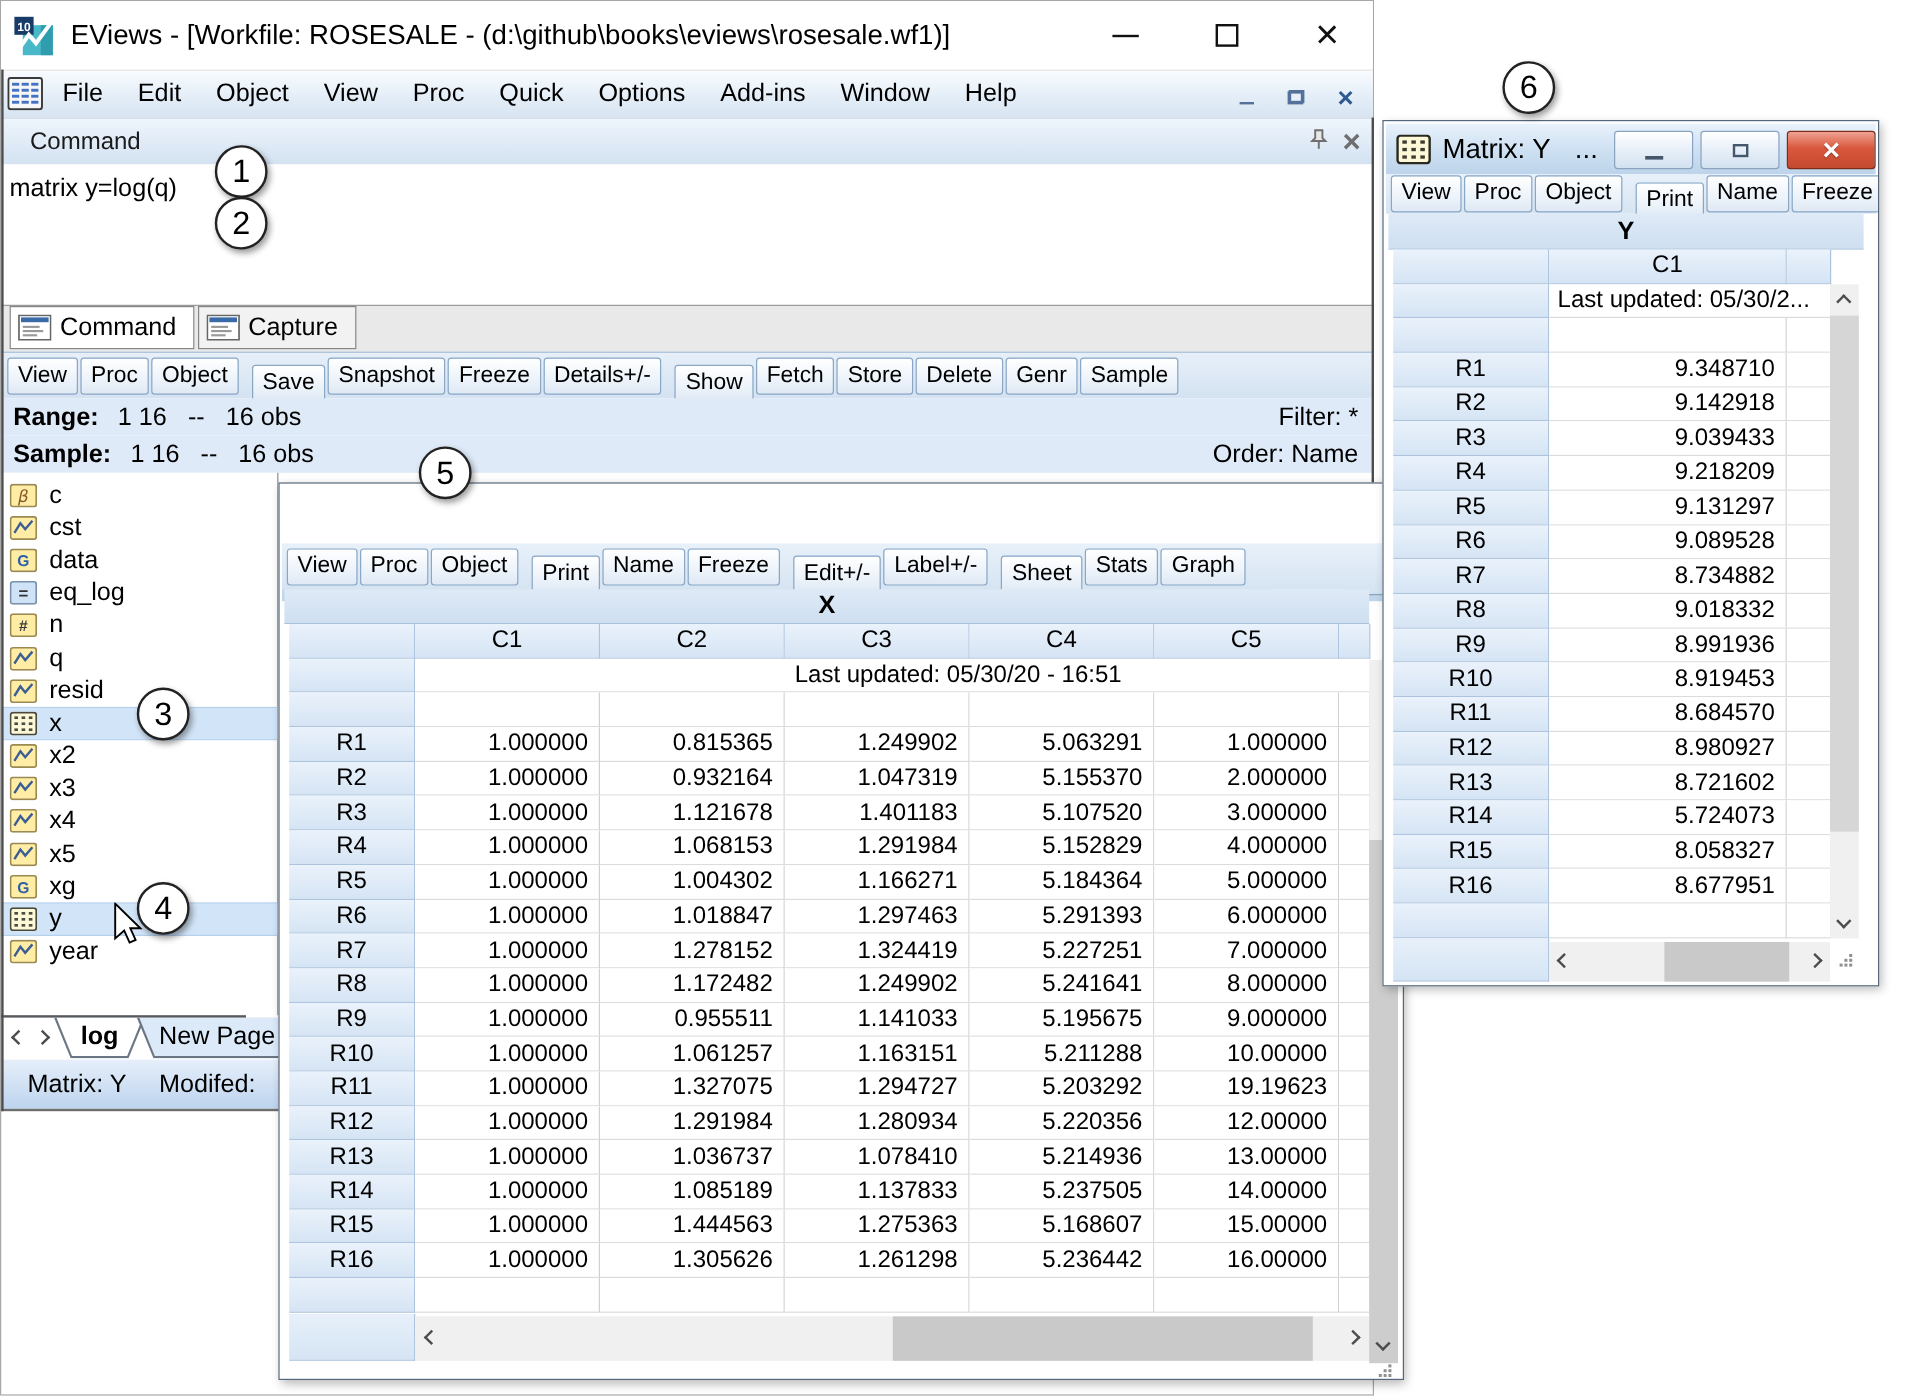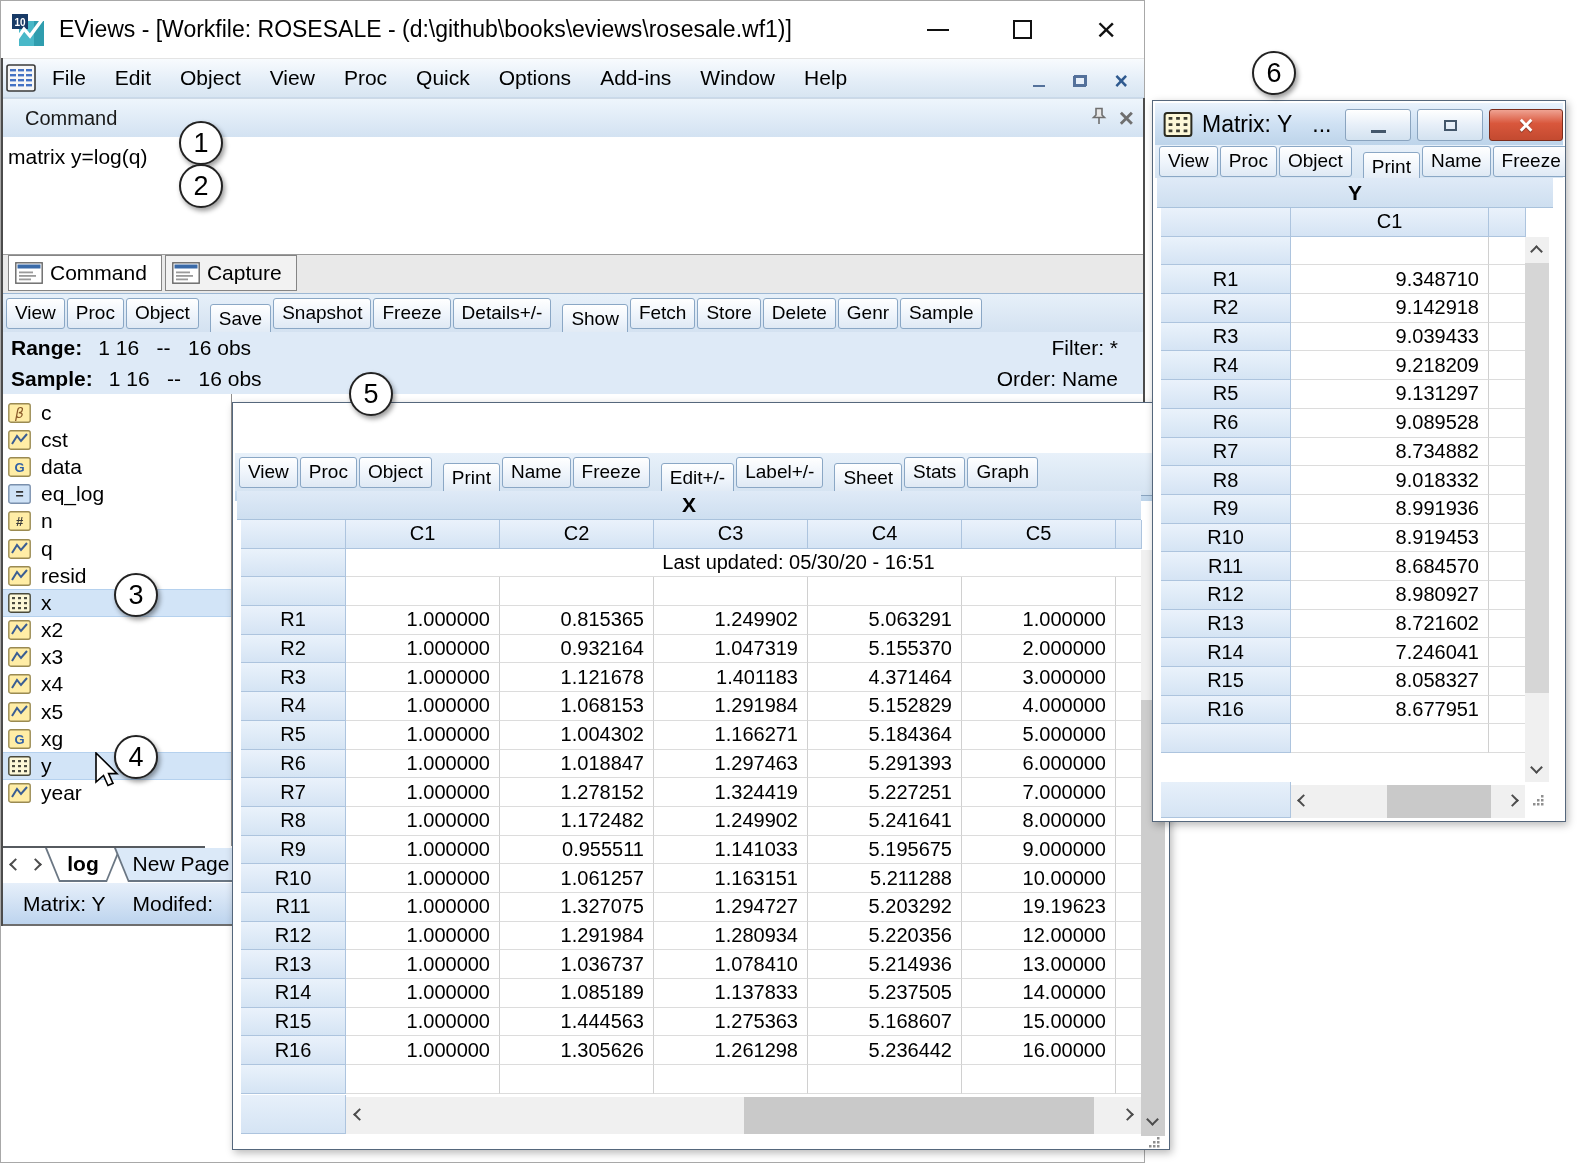--- a/index.html
+++ b/index.html
@@ -41,21 +41,21 @@
   .tab-icon{width:28px;height:22px;display:inline-block;}
 
   #wf-toolbar{position:absolute;left:0;top:292px;right:0;height:39px;background:linear-gradient(#e7f0f9,#d4e2f1);border-top:1px solid #9db8d4;display:flex;align-items:center;padding-left:5px;}
   .tbtn{font-size:19px;color:#000;background:linear-gradient(#ffffff,#eef4fb 55%,#dfe9f4);border:1px solid #8aa7c5;border-radius:3px;padding:3px 8px 4px;margin-right:2px;white-space:nowrap;}
   .tbtn.grp{margin-left:9px;margin-top:12px;}
 
   #range-row{position:absolute;left:0;top:331px;right:0;height:31px;background:#deeaf7;font-size:21px;display:flex;align-items:center;}
   #sample-row{position:absolute;left:0;top:362px;right:0;height:31px;background:#deeaf7;font-size:21px;display:flex;align-items:center;}
   .lab{margin-left:10px;white-space:pre;font-weight:bold;}
   .val{margin-left:16px;white-space:pre;}
-  .right-stat{position:absolute;right:26px;white-space:pre;}
+  .right-stat{position:absolute;right:12px;white-space:pre;}
 
   #obj-list{position:absolute;left:0;top:393px;width:231px;height:452px;background:#fff;border-right:1px solid #8f8f8f;padding-top:5px;}
   .obj-item{height:27.2px;display:flex;align-items:center;padding-left:7px;gap:10px;}
   .obj-item.sel{background:#d2e4f7;box-shadow:inset 0 1px 0 #b5d1ee, inset 0 -1px 0 #b5d1ee;}
   .obj-icon{width:23px;height:20px;display:inline-block;}
   .obj-label{font-size:21px;color:#000;}
 
   #page-tabs{position:absolute;left:0;top:845px;width:204px;height:37px;background:#fff;border-top:2px solid #565a5f;padding-left:12px;}
   .chev{display:inline-block;width:9px;height:9px;border-left:2px solid #4c4c4c;border-bottom:2px solid #4c4c4c;}
   .chev.left{transform:rotate(45deg);}
@@ -508,21 +508,21 @@
         <div class="cell xcell">1.047319</div>
         <div class="cell xcell">5.155370</div>
         <div class="cell xcell">2.000000</div>
         <div class="cell xpartial"></div>
       </div>
       <div class="grow">
         <div class="hcell xrh">R3</div>
         <div class="cell xcell">1.000000</div>
         <div class="cell xcell">1.121678</div>
         <div class="cell xcell">1.401183</div>
-        <div class="cell xcell">4.371464</div>
+        <div class="cell xcell">5.107520</div>
         <div class="cell xcell">3.000000</div>
         <div class="cell xpartial"></div>
       </div>
       <div class="grow">
         <div class="hcell xrh">R4</div>
         <div class="cell xcell">1.000000</div>
         <div class="cell xcell">1.068153</div>
         <div class="cell xcell">1.291984</div>
         <div class="cell xcell">5.152829</div>
         <div class="cell xcell">4.000000</div>
@@ -706,20 +706,24 @@
     </div>
   <div id="y-header" class="mheader">Y</div>
   <div id="y-grid" class="grid">
       <div class="grow">
         <div class="hcell yrh"></div>
         <div class="hcell ycell">C1</div>
         <div class="hcell ypartial"></div>
       </div>
       <div class="grow">
         <div class="hcell yrh"></div>
+        <div class="cell ymerge">Last updated: 05/30/2...</div>
+      </div>
+      <div class="grow">
+        <div class="hcell yrh"></div>
         <div class="cell ycell"></div>
         <div class="cell ypartial"></div>
       </div>
       <div class="grow">
         <div class="hcell yrh">R1</div>
         <div class="cell ycell">9.348710</div>
         <div class="cell ypartial"></div>
       </div>
       <div class="grow">
         <div class="hcell yrh">R2</div>
@@ -776,21 +780,21 @@
         <div class="cell ycell">8.980927</div>
         <div class="cell ypartial"></div>
       </div>
       <div class="grow">
         <div class="hcell yrh">R13</div>
         <div class="cell ycell">8.721602</div>
         <div class="cell ypartial"></div>
       </div>
       <div class="grow">
         <div class="hcell yrh">R14</div>
-        <div class="cell ycell">7.246041</div>
+        <div class="cell ycell">5.724073</div>
         <div class="cell ypartial"></div>
       </div>
       <div class="grow">
         <div class="hcell yrh">R15</div>
         <div class="cell ycell">8.058327</div>
         <div class="cell ypartial"></div>
       </div>
       <div class="grow">
         <div class="hcell yrh">R16</div>
         <div class="cell ycell">8.677951</div>

